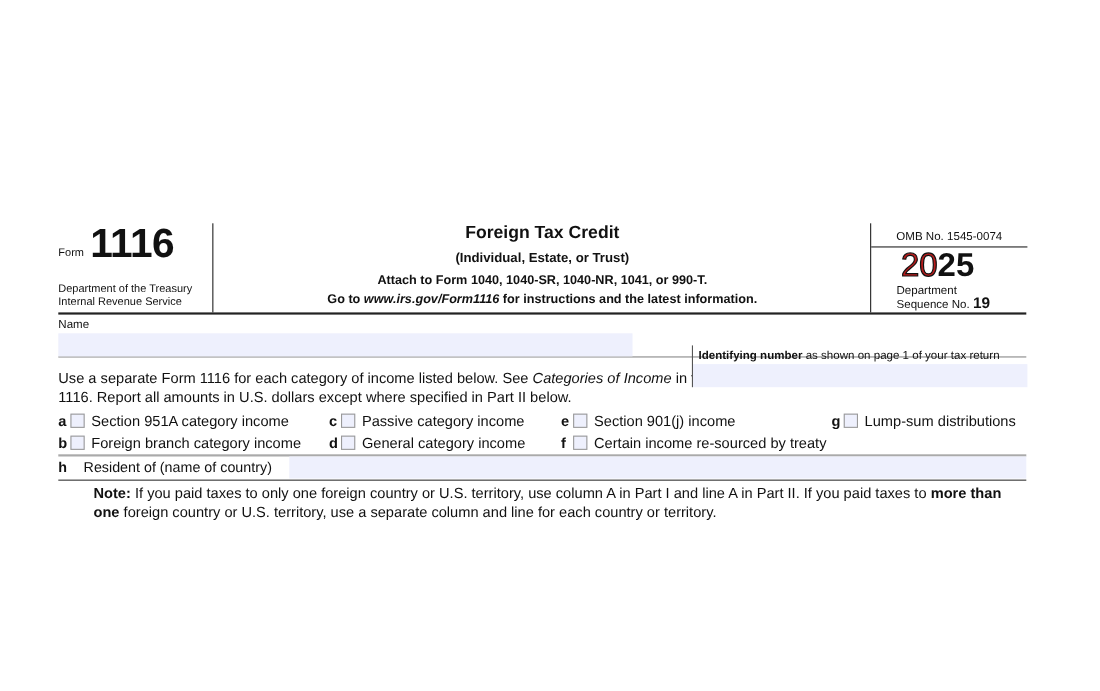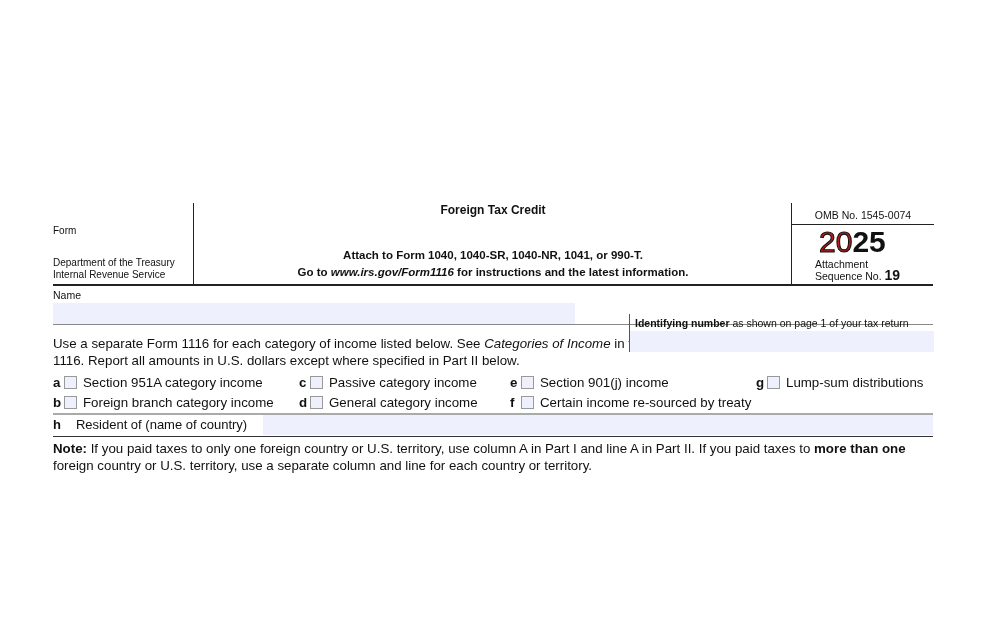--- a/index.html
+++ b/index.html
@@ -12,21 +12,21 @@
     .form { position: absolute; left: 53px; top: 203px; width: 880px; }
 
     
     .hdr { position: relative; height: 81px; border-bottom: 2px solid #222; }
     .hdr-left { position: absolute; left: 0; top: 0; width: 140px; height: 81px; border-right: 1.5px solid #222; }
     .form-word { position: absolute; left: 0; top: 22px; font-size: 10px; }
     .form-num { position: absolute; left: 29px; top: -2px; font-size: 37px; font-weight: bold; letter-spacing: -0.5px; }
     .dept { position: absolute; left: 0; top: 54px; font-size: 10px; line-height: 12px; }
 
     .hdr-center { position: absolute; left: 141px; top: 0; width: 598px; height: 81px; text-align: center; }
-    .title { position: absolute; left: 0; right: 0; top: 0; font-size: 12px; font-weight: bold; }
+    .title { position: absolute; left: 0; right: 0; top: 0; font-size: 16px; font-weight: bold; }
     .subtitle { position: absolute; left: 0; right: 0; top: 24px; font-size: 12px; font-weight: bold; }
     .attach { position: absolute; left: 0; right: 0; top: 46px; font-size: 11.5px; font-weight: bold; }
     .goto { position: absolute; left: 0; right: 0; top: 63px; font-size: 11.5px; font-weight: bold; }
     .goto i { font-style: italic; }
 
     .hdr-right { position: absolute; left: 738px; top: 0; width: 142px; height: 81px; border-left: 1.5px solid #222; }
     .omb { position: absolute; left: 0; right: 0; top: 6px; text-align: center; font-size: 10.5px; padding-bottom: 4px; }
     .omb-line { position: absolute; left: 0; right: 0; top: 21px; border-top: 1.5px solid #222; }
     .year { position: absolute; left: 27px; top: 22px; font-size: 30px; font-weight: bold; line-height: 34px; }
     .year .outline { color: #b91c1c; -webkit-text-stroke: 1.1px #111; font-weight: normal; }
@@ -61,48 +61,50 @@
     
     .res-row { position: relative; height: 21px; border-bottom: 1.5px solid #333; }
     .res-label { position: absolute; left: 0; top: 2px; font-size: 13px; }
     .res-label b { margin-right: 15px; }
     .res-input {
       position: absolute; left: 210px; right: 0; top: 0; height: 20px;
       background: #eef0fd; border: none; outline: none; padding: 0 4px;
       font-family: inherit; font-size: 12px;
     }
 
-    .note { margin-top: 3px; font-size: 13.3px; line-height: 17px; }
+    .note { margin-top: 3px; font-size: 13.3px; line-height: 17px; margin-left: 32px; }
   </style>
 </head>
 <body>
 
 <div class="form">
 
   <div class="hdr">
     <div class="hdr-left">
       <span class="form-word">Form</span>
+      <span class="form-num">1116</span>
       <div class="dept">
         <div>Department of the Treasury</div>
         <div>Internal Revenue Service</div>
       </div>
     </div>
 
     <div class="hdr-center">
       <div class="title">Foreign Tax Credit</div>
+      <div class="subtitle">(Individual, Estate, or Trust)</div>
       <div class="attach">Attach to Form 1040, 1040-SR, 1040-NR, 1041, or 990-T.</div>
       <div class="goto"><span>Go to </span><i>www.irs.gov/Form1116</i><span> for instructions and the latest information.</span></div>
     </div>
 
     <div class="hdr-right">
       <div class="omb">OMB No. 1545-0074</div>
       <div class="omb-line"></div>
       <div class="year"><span class="outline">20</span><span>25</span></div>
       <div class="attach-seq">
-        <div>Attachment</div>
+        <div>Department</div>
         <div><span>Sequence No.</span> <b>19</b></div>
       </div>
     </div>
   </div>
 
   <div class="name-row">
     <div class="name-cell">
       <span class="cell-label">Name</span>
       <input class="cell-input" type="text" value="" style="">
     </div>

